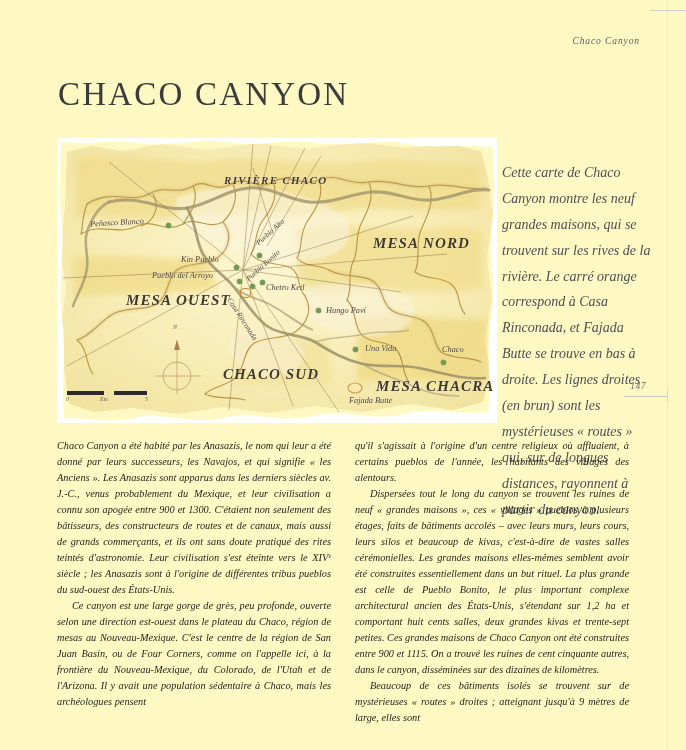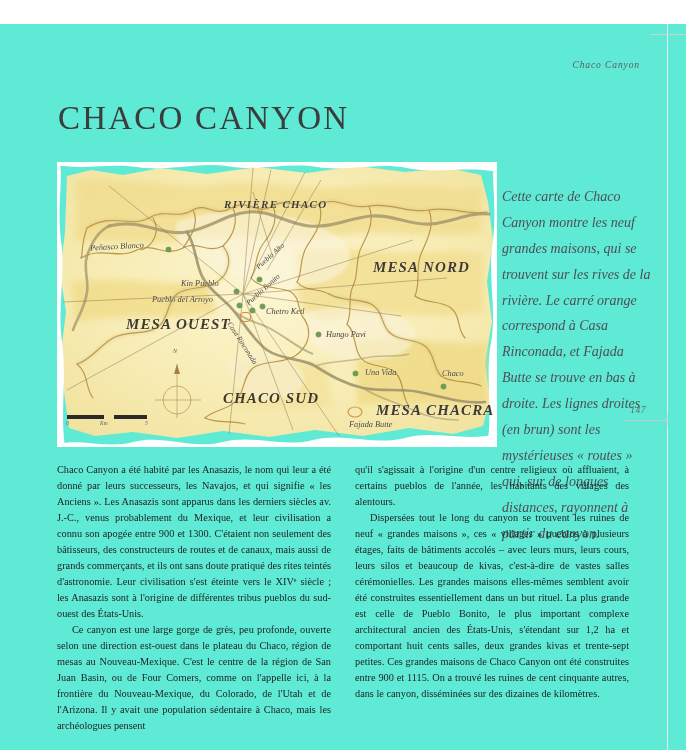--- a/index.html
+++ b/index.html
@@ -4,21 +4,21 @@
 <style>
   html,body{margin:0;padding:0;}
   body{
     width:686px;height:750px;
     background:#ffffff;
     font-family:"Liberation Serif", serif;
     color:#1d1d1d;
     overflow:hidden;
     position:relative;
   }
-  .page{position:absolute;inset:0;background:#5eead4;margin-top:24px;}
+  .page{position:absolute;inset:0;background:#fef9c3;}
 
   
   .scan-edge-right{position:absolute;top:0;right:18px;width:1px;height:750px;background:#e7e7e7;}
   .scan-edge-top{position:absolute;top:10px;right:0;width:36px;height:1px;background:#cfcfcf;}
 
   
   .running-head{
     position:absolute;top:36px;right:46px;
     font-family:"Liberation Serif", serif;
     font-style:italic;font-size:9.5px;letter-spacing:.9px;
@@ -84,21 +84,21 @@
   .folio-rule{position:absolute;right:18px;top:396px;width:44px;height:1px;background:#c9c9c9;}
   .folio{
     position:absolute;right:40px;top:381px;
     font-family:"Liberation Serif", serif;
     font-style:italic;font-size:9.5px;color:#6a6a6a;letter-spacing:.5px;
   }
   .folio-tick{position:absolute;right:18px;top:390px;width:1px;height:12px;background:#d6d6d6;}
 
   
   .columns{position:absolute;left:57px;top:438px;width:572px;height:300px;
-    display:flex;gap:24px;}
+    display:flex;gap:24px;font-style:italic;}
   .col{width:274px;}
   .col p{
     margin:0;
     font-family:"Liberation Serif", serif;
     font-size:10.3px;line-height:1.555;
     text-align:justify;
     color:#1f1f1f;
     hyphens:auto;
   }
   .col p + p{text-indent:15px;}
@@ -303,16 +303,17 @@
   <div class="folio">147</div>
 
   <div class="columns">
     <div class="col">
       <p>Chaco Canyon a été habité par les Anasazis, le nom qui leur a été donné par leurs successeurs, les Navajos, et qui signifie « les Anciens ». Les Anasazis sont apparus dans les derniers siècles av. J.-C., venus probablement du Mexique, et leur civilisation a connu son apogée entre 900 et 1300. C'étaient non seulement des bâtisseurs, des constructeurs de routes et de canaux, mais aussi de grands commerçants, et ils ont sans doute pratiqué des rites teintés d'astronomie. Leur civilisation s'est éteinte vers le XIVᵉ siècle ; les Anasazis sont à l'origine de différentes tribus pueblos du sud-ouest des États-Unis.</p>
       <p>Ce canyon est une large gorge de grès, peu profonde, ouverte selon une direction est-ouest dans le plateau du Chaco, région de mesas au Nouveau-Mexique. C'est le centre de la région de San Juan Basin, ou de Four Corners, comme on l'appelle ici, à la frontière du Nouveau-Mexique, du Colorado, de l'Utah et de l'Arizona. Il y avait une population sédentaire à Chaco, mais les archéologues pensent</p>
     </div>
     <div class="col">
       <p>qu'il s'agissait à l'origine d'un centre religieux où affluaient, à certains pueblos de l'année, les habitants des villages des alentours.</p>
       <p>Dispersées tout le long du canyon se trouvent les ruines de neuf « grandes maisons », ces « villages » pueblos à plusieurs étages, faits de bâtiments accolés – avec leurs murs, leurs cours, leurs silos et beaucoup de kivas, c'est-à-dire de vastes salles cérémonielles. Les grandes maisons elles-mêmes semblent avoir été construites essentiellement dans un but rituel. La plus grande est celle de Pueblo Bonito, le plus important complexe architectural ancien des États-Unis, s'étendant sur 1,2 ha et comportant huit cents salles, deux grandes kivas et trente-sept petites. Ces grandes maisons de Chaco Canyon ont été construites entre 900 et 1115. On a trouvé les ruines de cent cinquante autres, dans le canyon, disséminées sur des dizaines de kilomètres.</p>
+      <p>Beaucoup de ces bâtiments isolés se trouvent sur de mystérieuses « routes » droites ; atteignant jusqu'à 9 mètres de large, elles sont</p>
     </div>
   </div>
 
 </div>
 
 </body></html>

